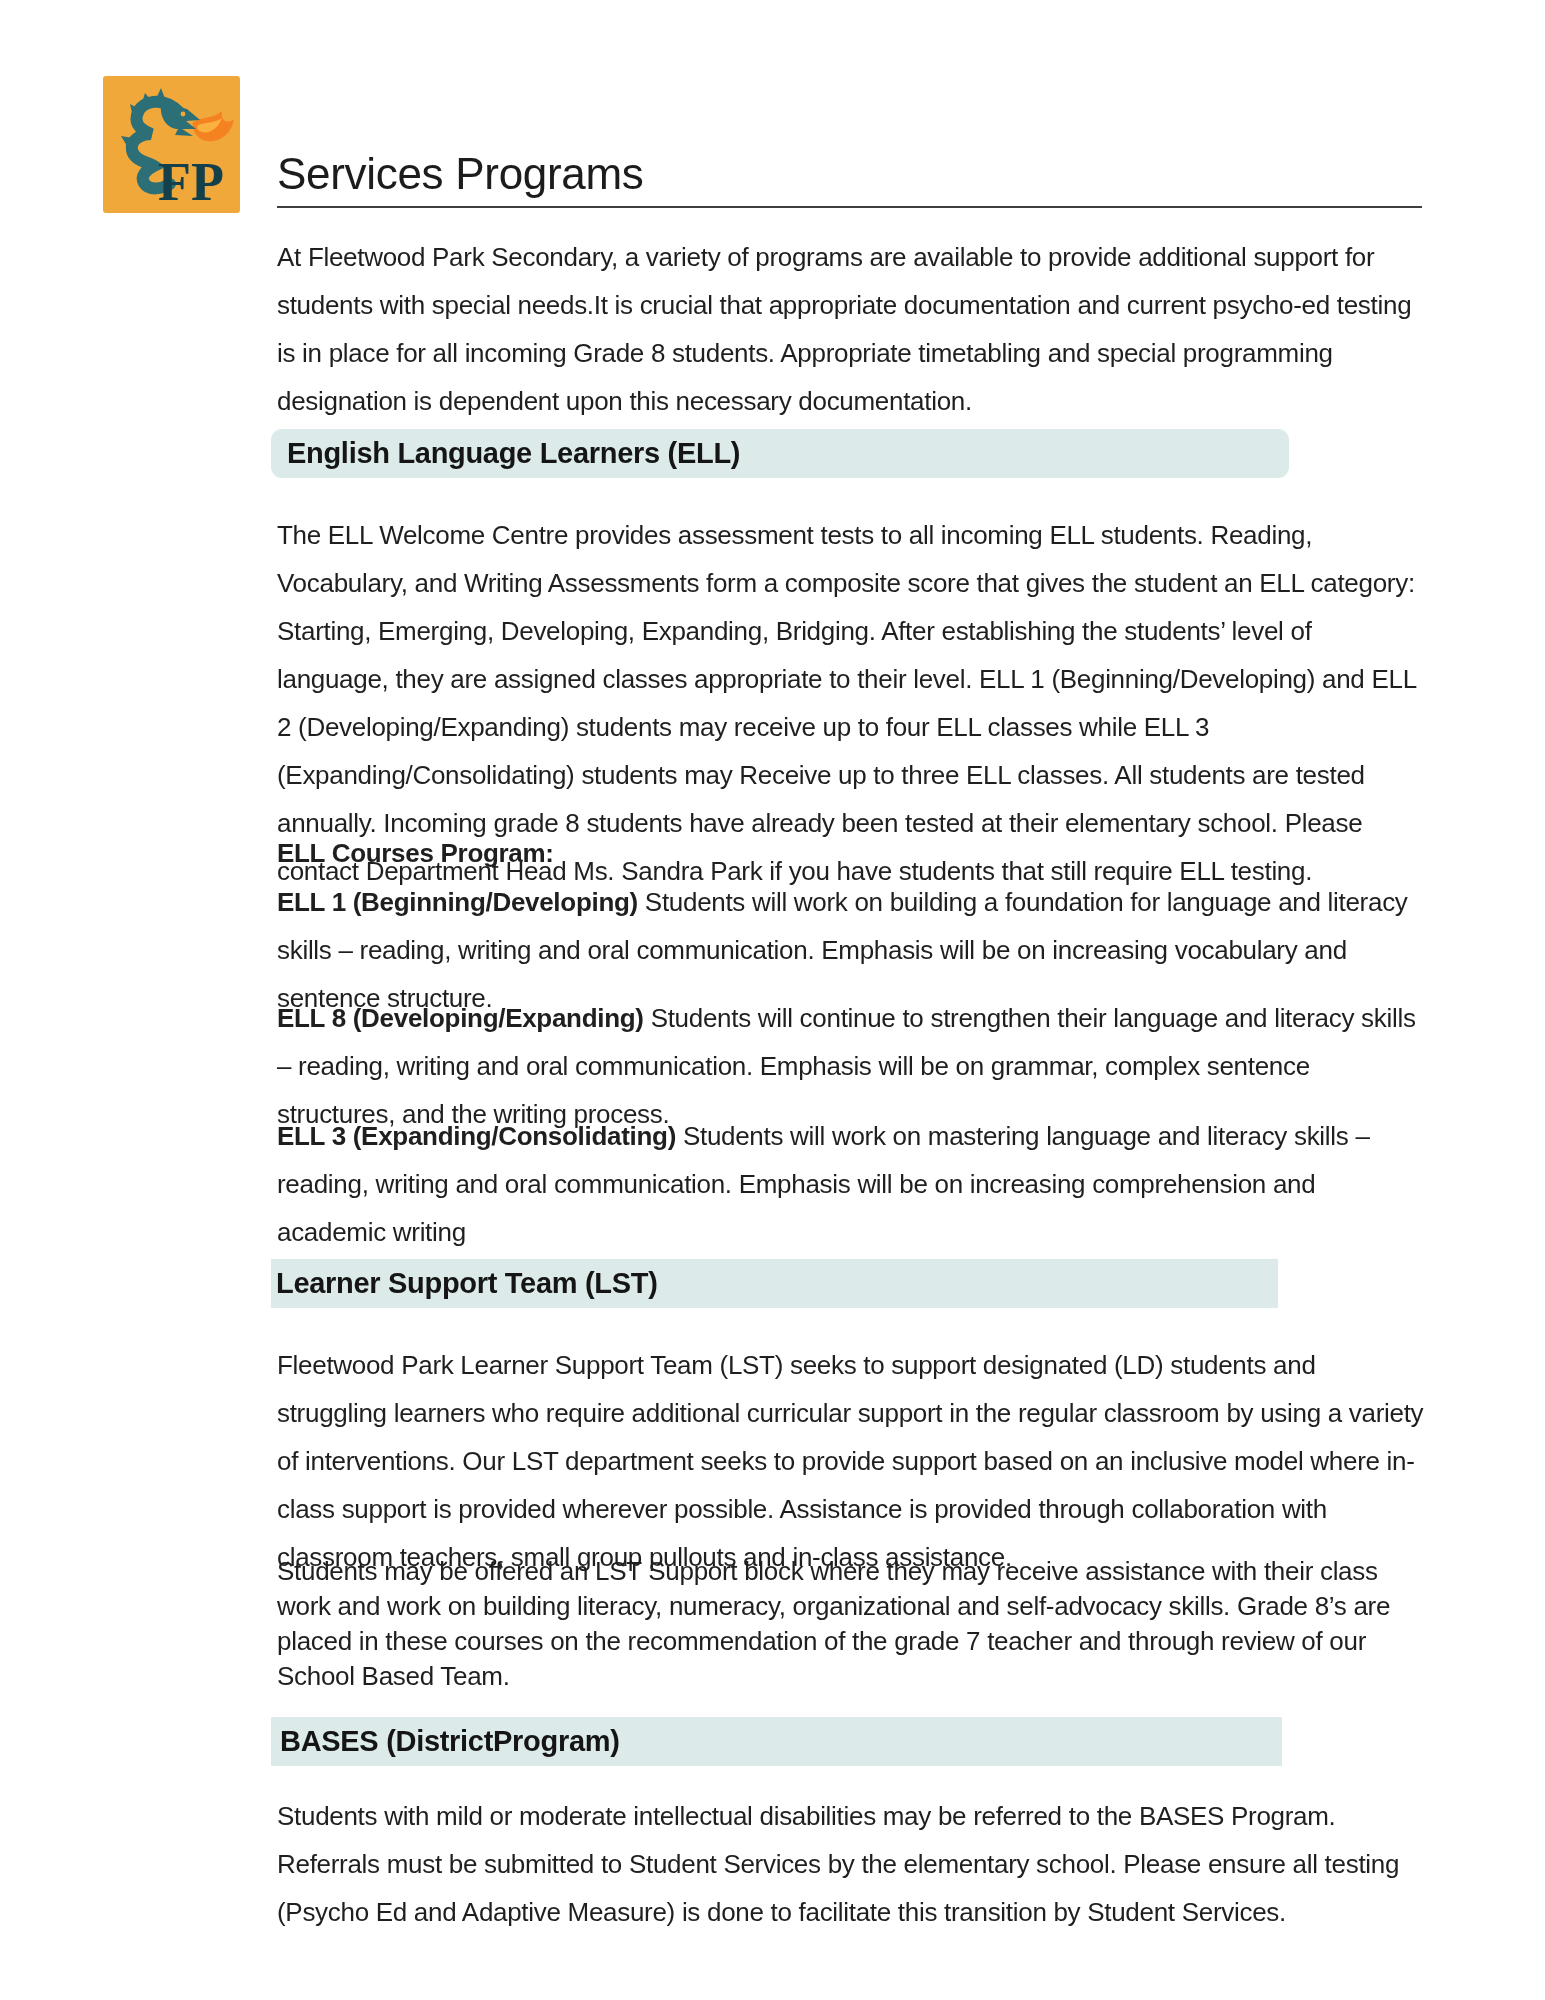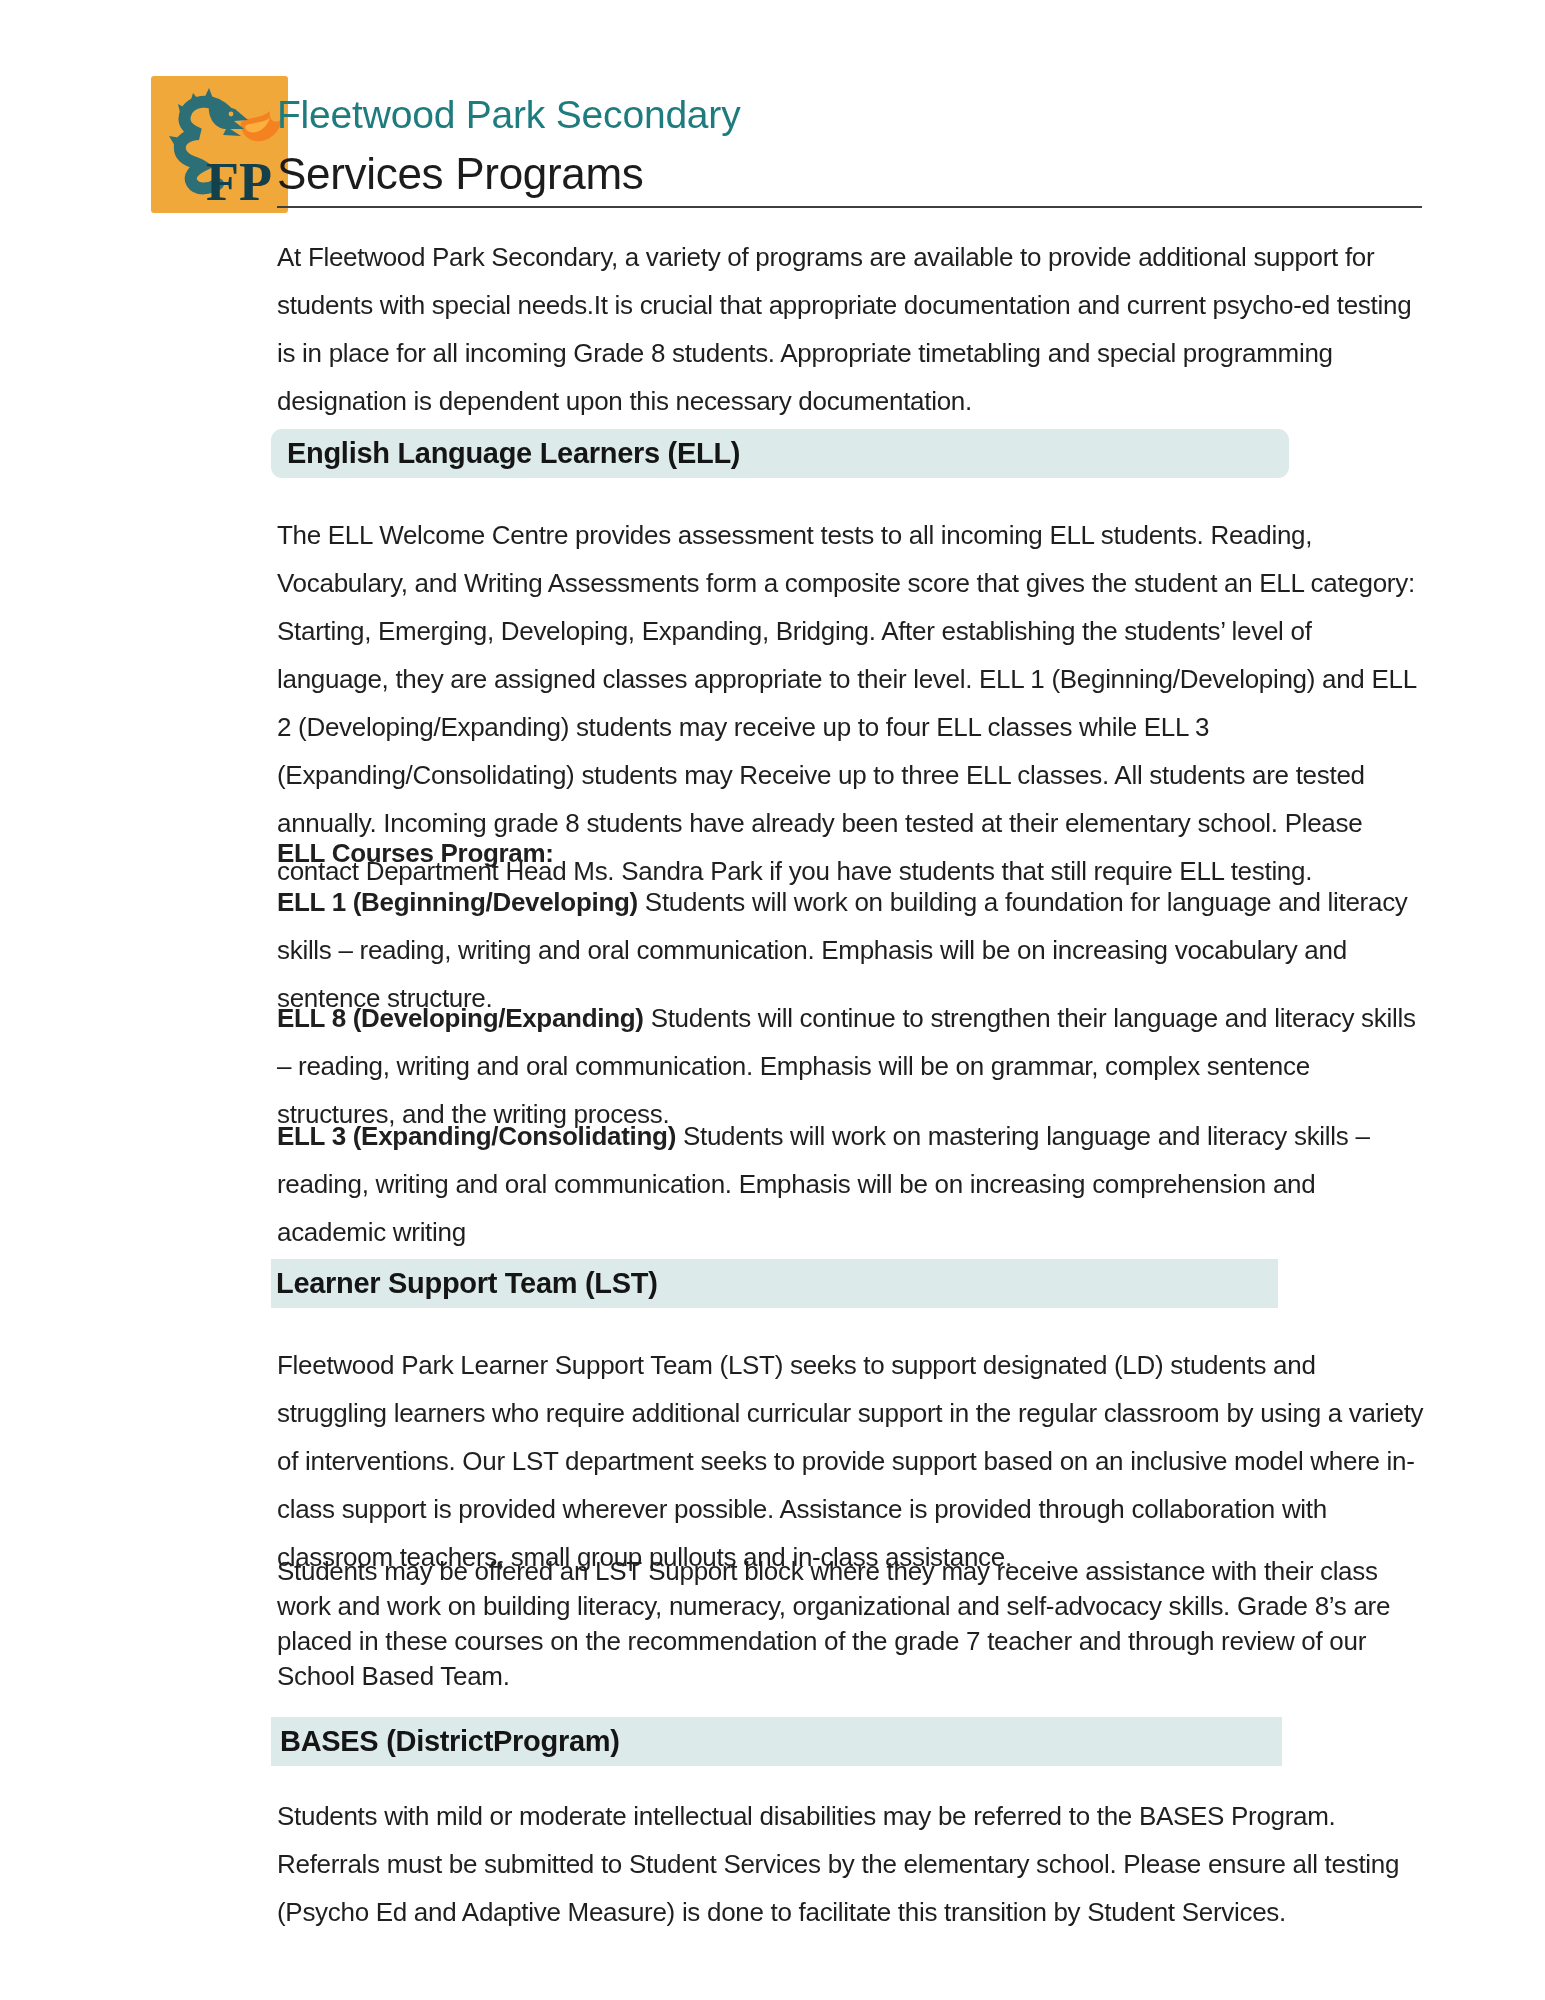--- a/index.html
+++ b/index.html
@@ -5,21 +5,21 @@
   html,body{margin:0;padding:0;background:#ffffff;}
   .page{
     position:relative;
     width:1545px;height:2000px;
     background:#ffffff;
     font-family:"Liberation Sans", sans-serif;
     color:#1f1f1f;
     overflow:hidden;
   }
   .logo{
-    position:absolute;left:103px;top:76px;width:137px;height:115px;margin-left:48px;
+    position:absolute;left:103px;top:76px;width:137px;height:115px;
   }
   .school-name{
     position:absolute;left:277px;top:93px;
     font-size:39px;line-height:44px;color:#1f7c7e;
     letter-spacing:-0.2px;white-space:nowrap;
   }
   .page-title{
     position:absolute;left:277px;top:149px;
     font-size:44px;line-height:50px;color:#1c1c1c;
     letter-spacing:-0.3px;white-space:nowrap;
@@ -63,21 +63,20 @@
       <path d="M64,28 58,12 51,27 Z M51,28 42,17 38,30 Z M38,34 27,28 30,41 Z M30,62 18,60 24,70 Z" fill="#2C6F77"></path>
 
       <path d="M58,26 L84,33 L97,44 L83,45 L93,53 L74,53 C64,52 56,42 58,26 Z" fill="#2C6F77"></path>
       <path d="M76,51 L90,60 L72,59 Z" fill="#2C6F77"></path>
       <circle cx="80" cy="38" r="2.4" fill="#F1A83B"></circle>
 
       <text x="55" y="124" font-family="Liberation Serif, serif" font-weight="bold" font-size="54" fill="#14404C">FP</text>
     </svg>
   </div>
 
-  <div class="school-name">Fleetwood Park Secondary</div>
   <div class="page-title">Services Programs</div>
   <div class="title-rule"></div>
 
   <div class="body-text" style="top:233px;">At Fleetwood Park Secondary, a variety of programs are available to provide additional support for students with special needs.It is crucial that appropriate documentation and current psycho-ed testing is in place for all incoming Grade 8 students. Appropriate timetabling and special programming designation is dependent upon this necessary documentation.</div>
 
   <div class="section-bar pad-lg" style="top:429px;border-radius:11px;">English Language Learners (ELL)</div>
 
   <div class="body-text" style="top:511px;">The ELL Welcome Centre provides assessment tests to all incoming ELL students. Reading, Vocabulary, and Writing Assessments form a composite score that gives the student an ELL category: Starting, Emerging, Developing, Expanding, Bridging. After establishing the students’ level of language, they are assigned classes appropriate to their level. ELL 1 (Beginning/Developing) and ELL 2 (Developing/Expanding) students may receive up to four ELL classes while ELL 3 (Expanding/Consolidating) students may Receive up to three ELL classes. All students are tested annually. Incoming grade 8 students have already been tested at their elementary school. Please contact Department Head Ms. Sandra Park if you have students that still require ELL testing.</div>
 
   <div class="body-text bold" style="top:829px;">ELL Courses Program:</div>

